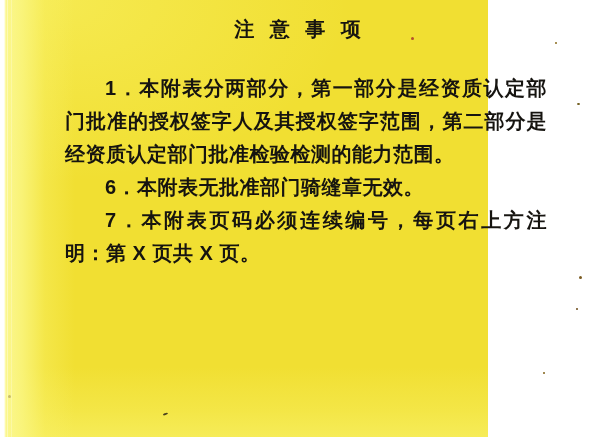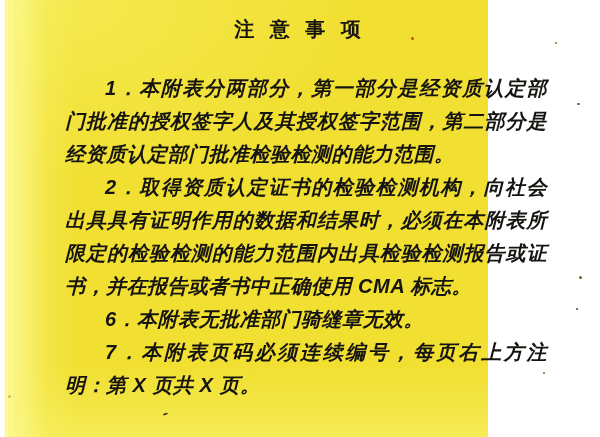--- a/index.html
+++ b/index.html
@@ -71,21 +71,20 @@
     color: var(--text-color);
     font-size: 20px;
     line-height: 33px;
     font-weight: 600;
     text-align: justify;
     letter-spacing: 0.5px;
   }
   .body-text p {
     margin: 0;
     text-indent: 2em;
-    font-style: italic;
   }
   .speck {
     position: absolute;
     border-radius: 50%;
     pointer-events: none;
   }
   .speck.s1 { left: 411px; top: 37px;  width: 3px; height: 3px; background: #b5512c; }
   .speck.s2 { left: 555px; top: 42px;  width: 2px; height: 2px; background: #8a6b1d; }
   .speck.s3 { left: 577px; top: 103px; width: 3px; height: 2px; background: #6f5a1a; }
   .speck.s4 { left: 579px; top: 276px; width: 3px; height: 3px; background: #7a5a20; }
@@ -96,21 +95,20 @@
 </style>
 </head>
 <body>
 
 <div class="page">
 
   <div class="title">注 意 事 项</div>
 
   <div class="body-text">
     <p>1．本附表分两部分，第一部分是经资质认定部门批准的授权签字人及其授权签字范围，第二部分是经资质认定部门批准检验检测的能力范围。</p>
-    <p>2．取得资质认定证书的检验检测机构，向社会出具具有证明作用的数据和结果时，必须在本附表所限定的检验检测的能力范围内出具检验检测报告或证书，并在报告或者书中正确使用 CMA 标志。</p>
     <p>6．本附表无批准部门骑缝章无效。</p>
     <p>7．本附表页码必须连续编号，每页右上方注明：第 X 页共 X 页。</p>
   </div>
 
   <div>
     <span class="speck s1"></span>
     <span class="speck s2"></span>
     <span class="speck s3"></span>
     <span class="speck s4"></span>
     <span class="speck s5"></span>

